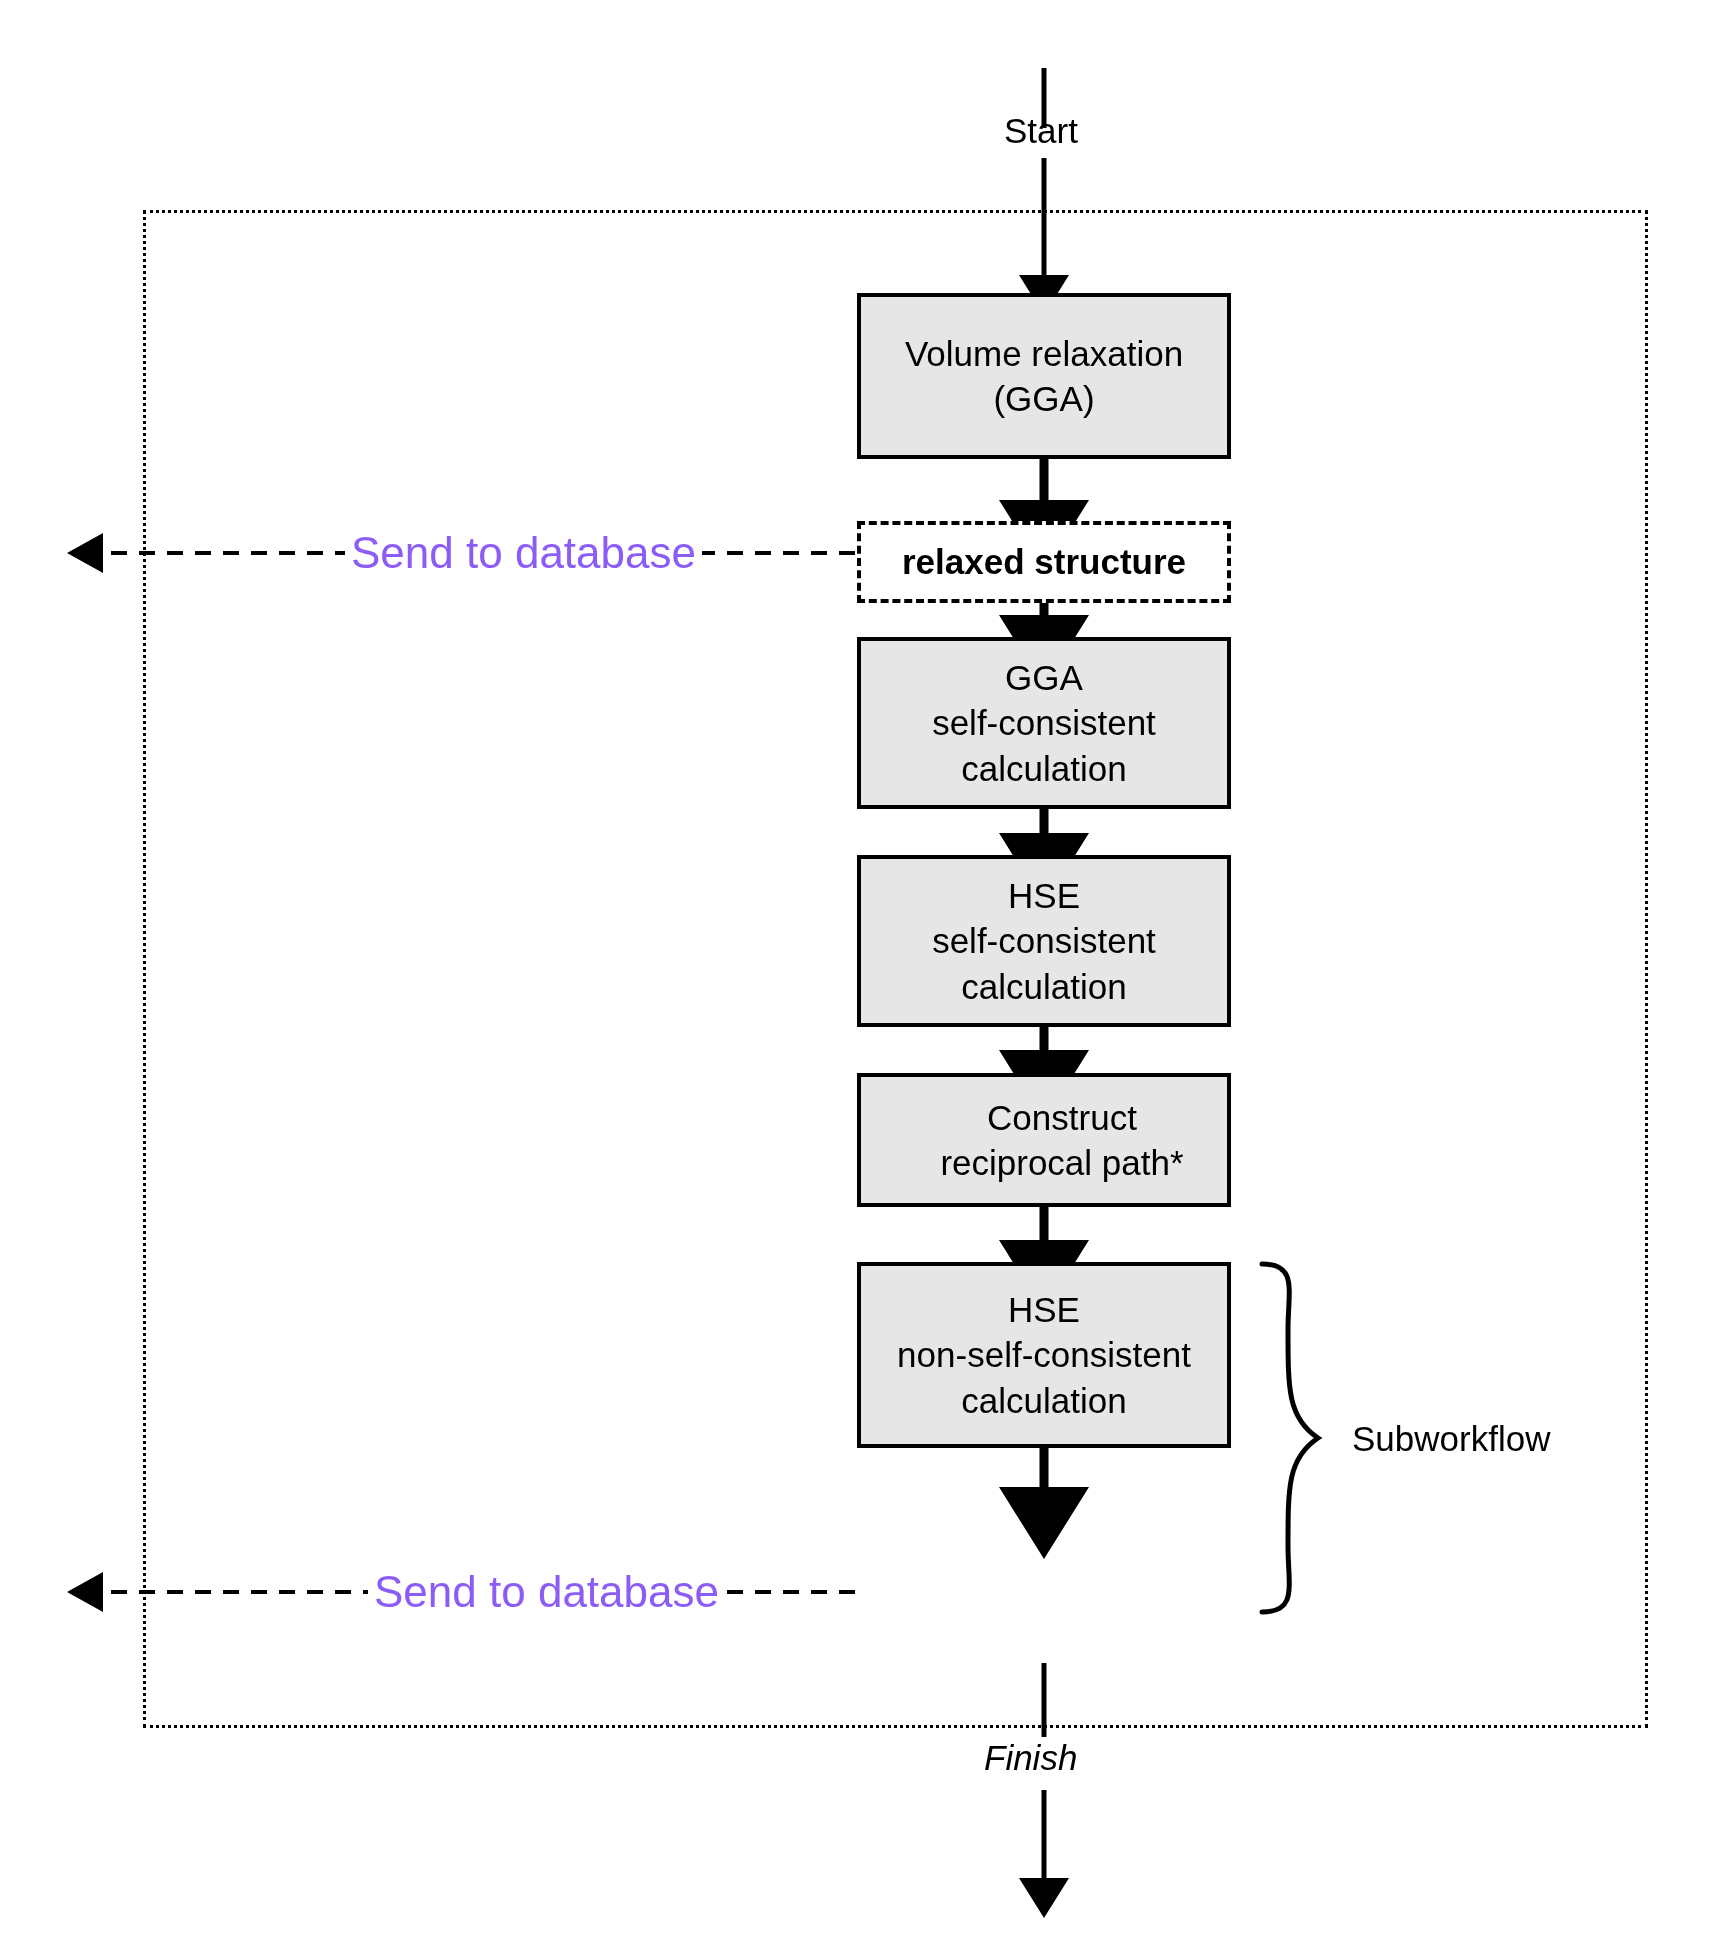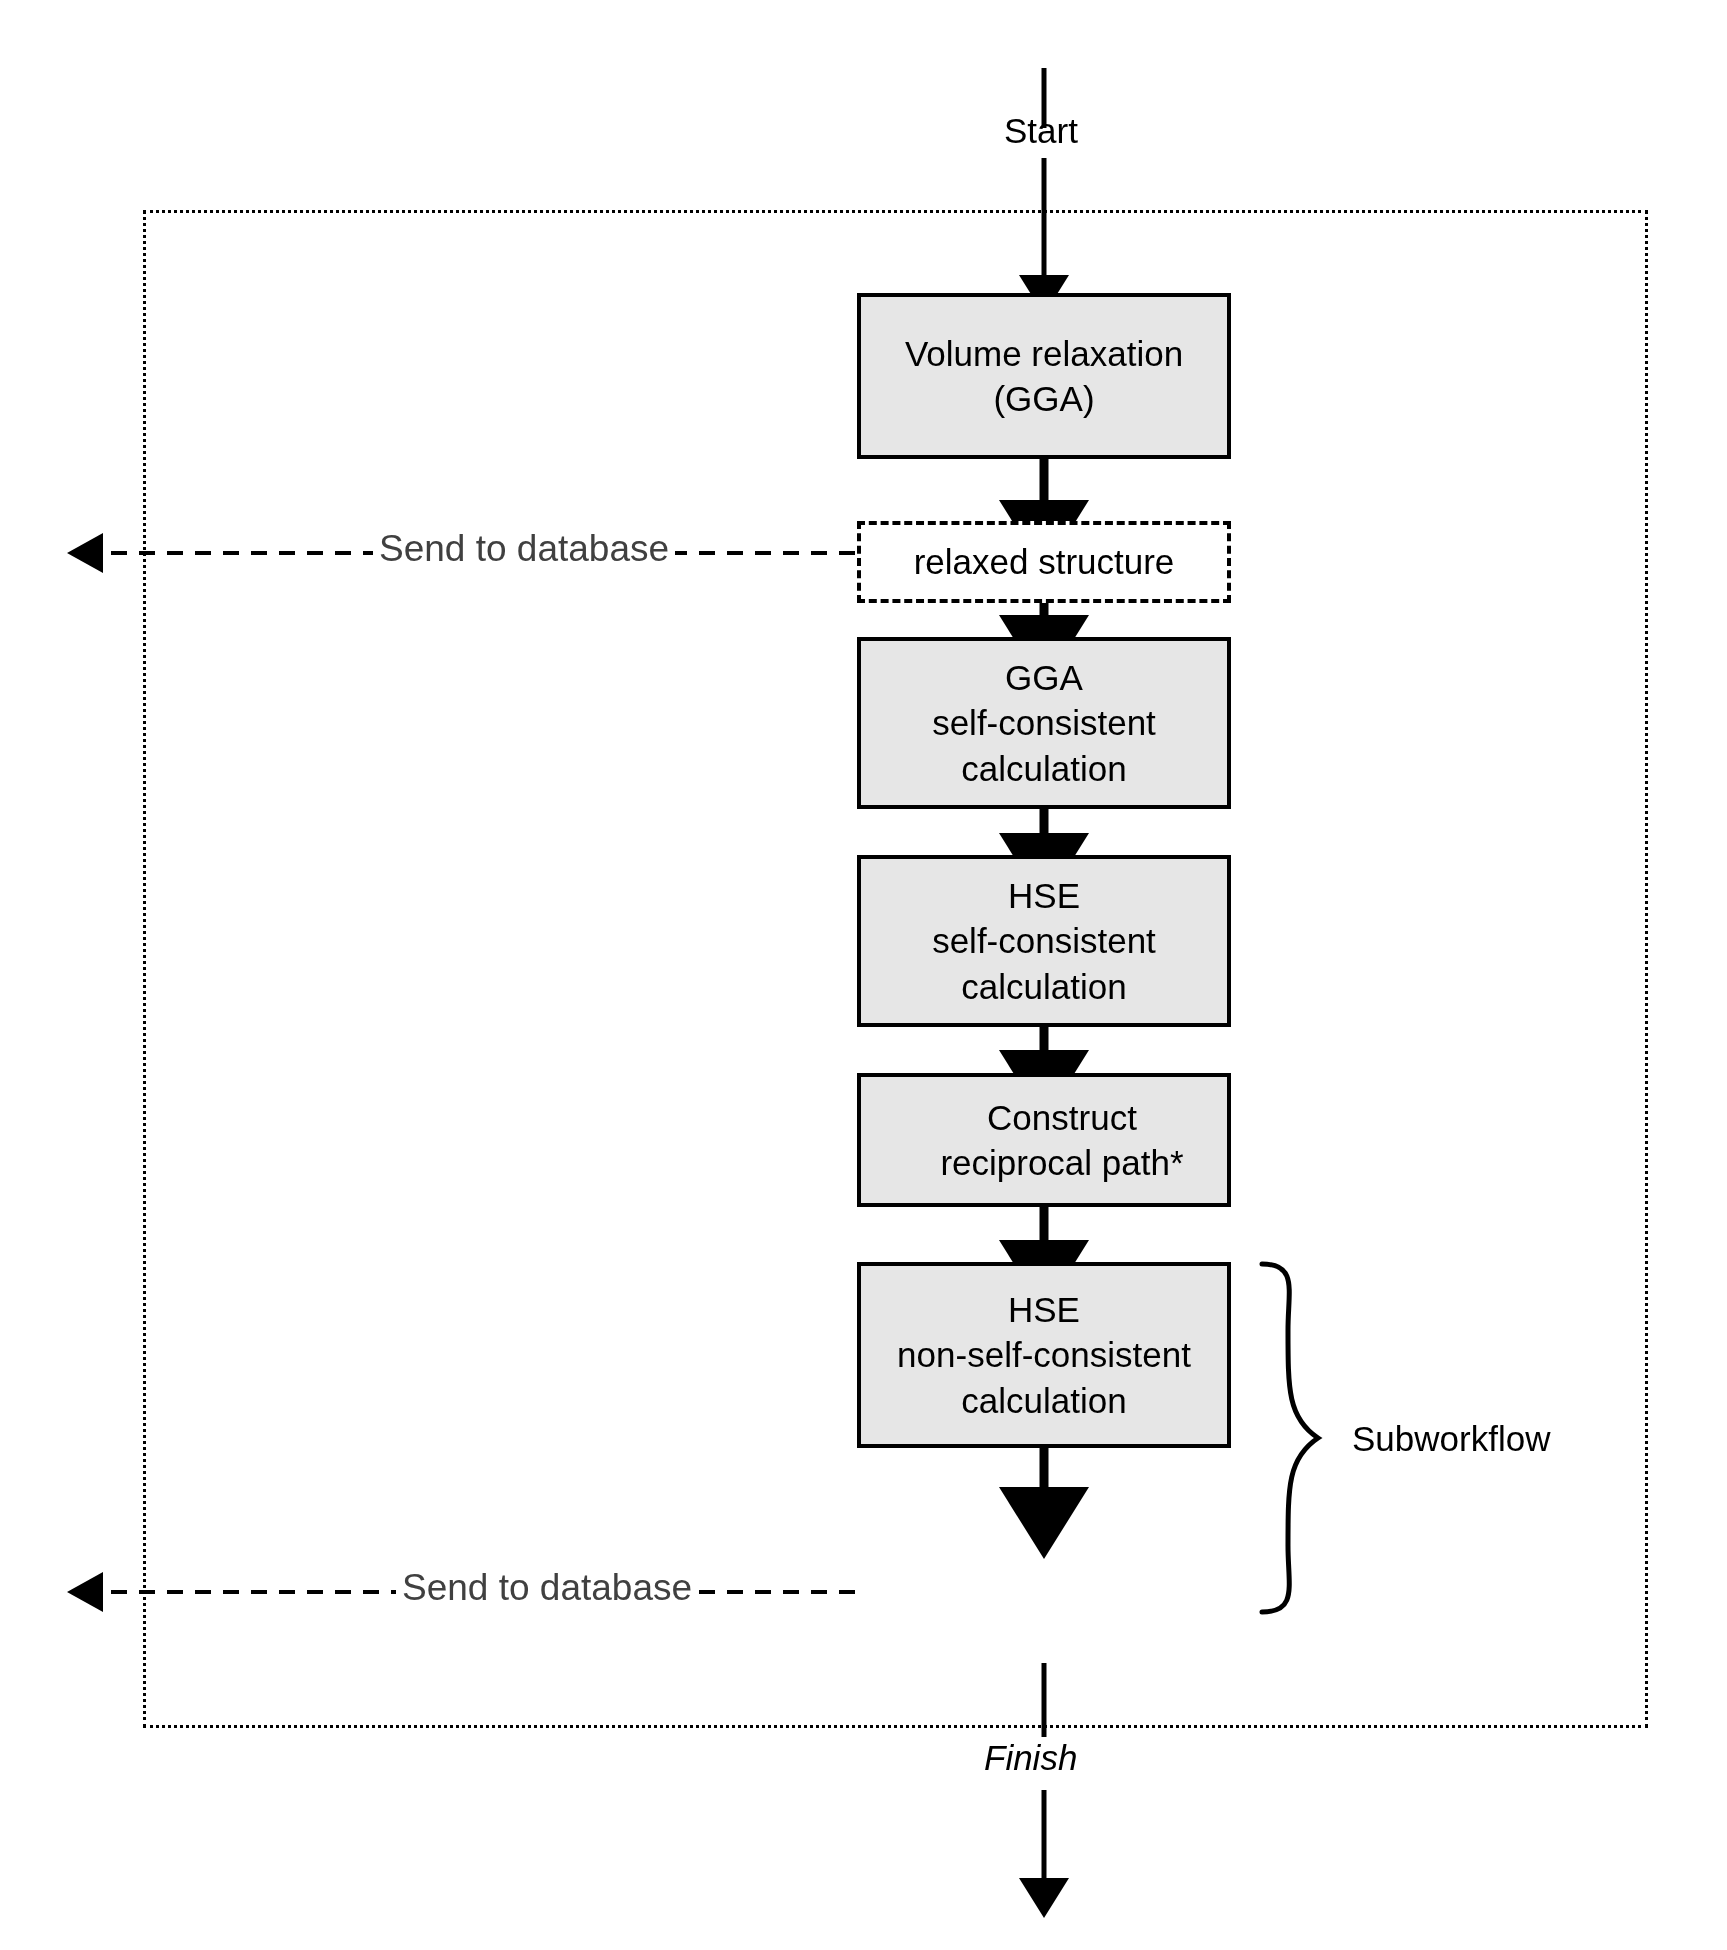--- a/index.html
+++ b/index.html
@@ -77,44 +77,44 @@
     align-items: center;
     justify-content: center;
     text-align: center;
   }
   .data-text {
     font-size: 35px;
     line-height: 1.30;
     color: #000000;
     padding: 0 10px;
     white-space: pre-line;
+    font-weight: bold;
   }
 
   
   .free-label {
     position: absolute;
     font-size: 35px;
     line-height: 1.1;
     color: #000000;
     white-space: nowrap;
   }
   .label-start   { left: 1004px; top: 112px; }
   .label-finish  { left: 984px;  top: 1739px; font-style: italic; }
   .label-subwf   { left: 1352px; top: 1420px; }
 
   
   .arrow-label {
     position: absolute;
-    font-size: 37px;
+    font-size: 44px;
     line-height: 1.1;
-    color: #404040;
+    color: #8b5cf6;
     background: #ffffff;
     padding: 0 6px;
     white-space: nowrap;
-    margin-left: 28px;
   }
   .label-db1 { left: 345px; top: 529px; }
   .label-db2 { left: 368px; top: 1568px; }
 
   
   svg.lines {
     position: absolute;
     left: 0;
     top: 0;
     width: 1727px;

